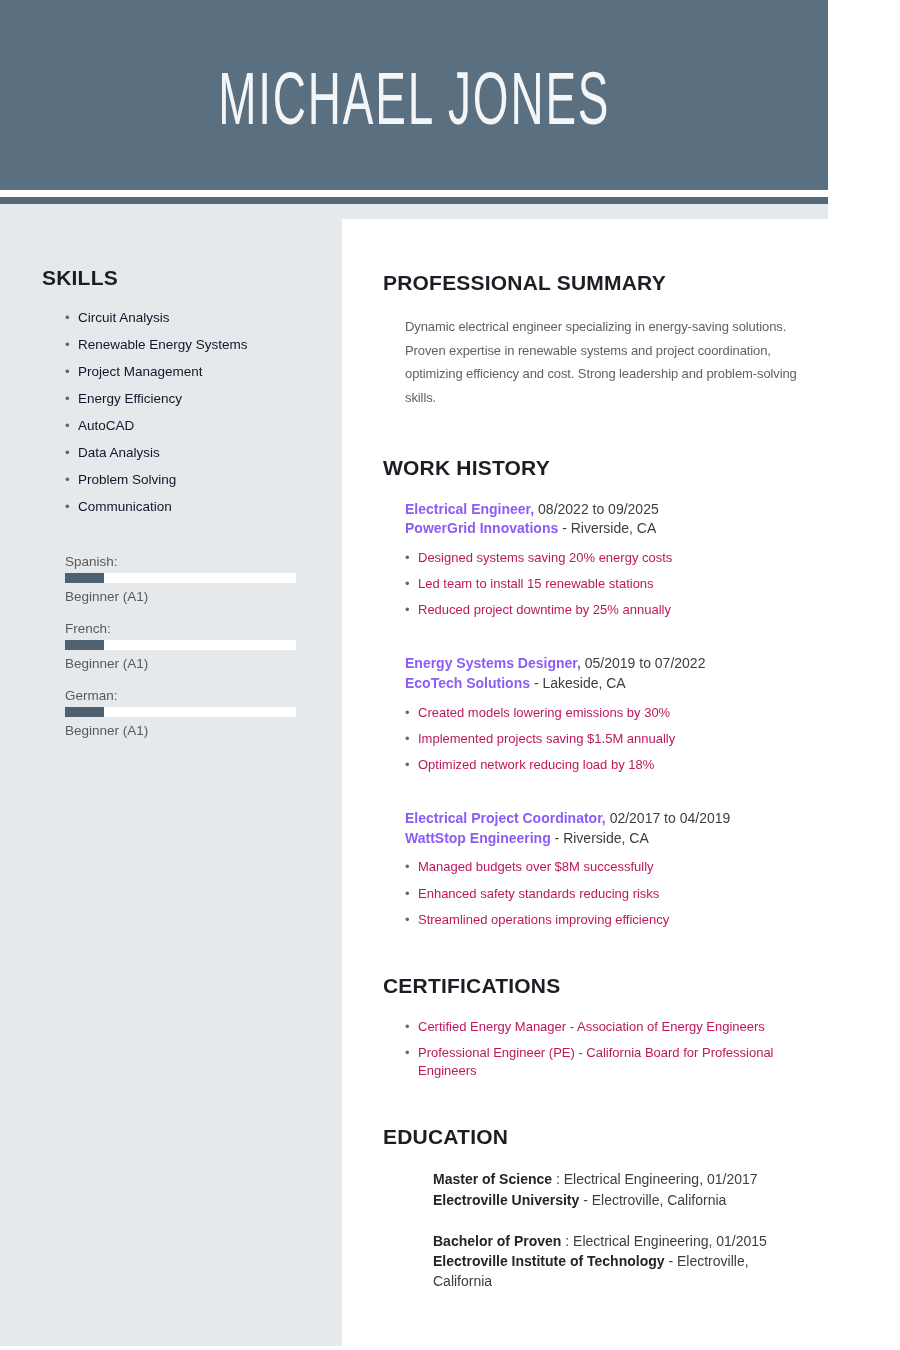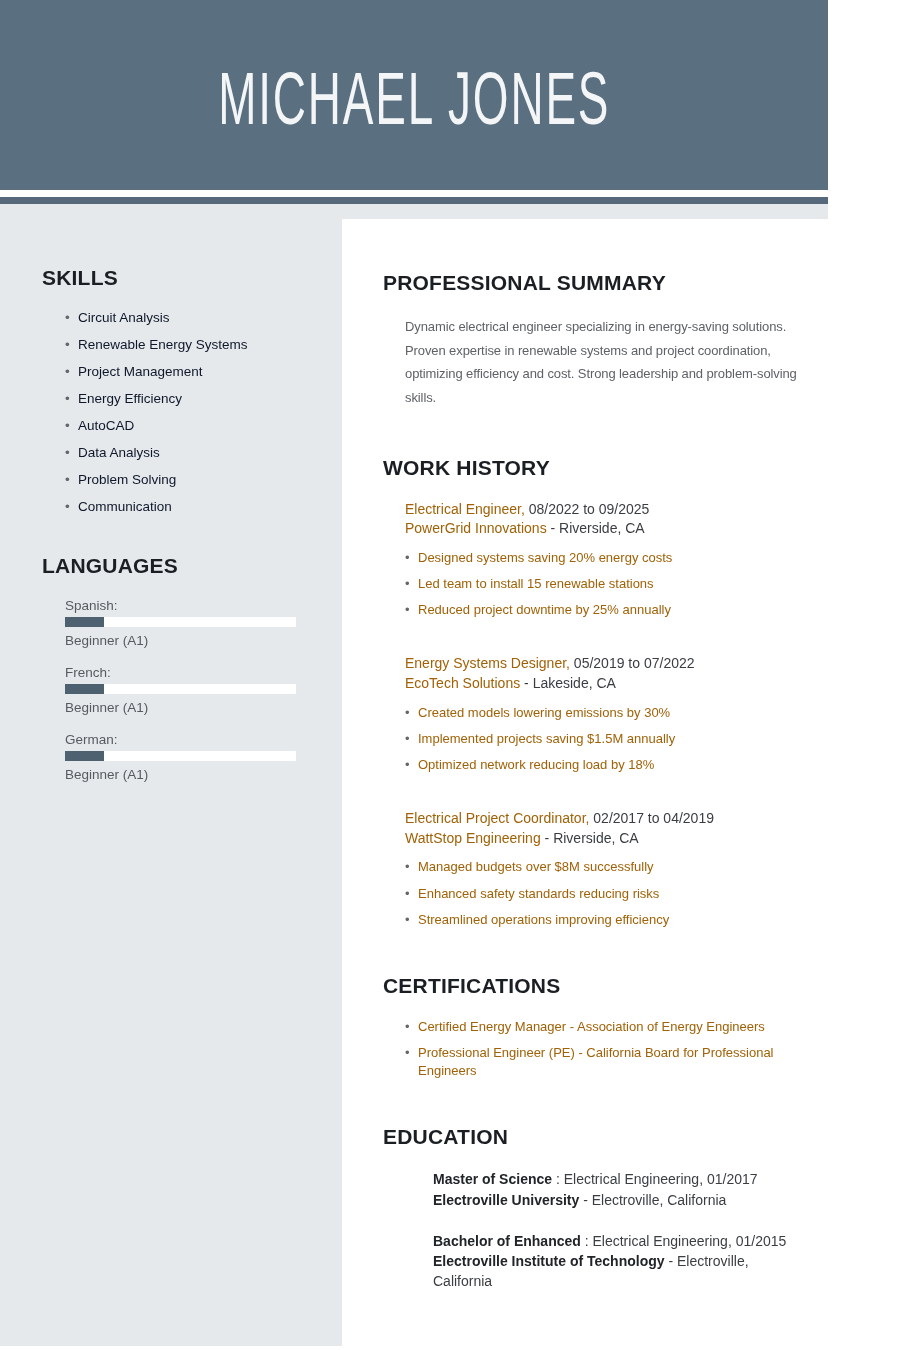--- a/index.html
+++ b/index.html
@@ -62,25 +62,25 @@
   .main-section { margin-bottom:46px; }
   .main-indent { padding-left:22px; }
   .summary-text {
     font-size:13px; line-height:1.82; color:#5e6267;
     max-width:495px; letter-spacing:-0.1px;
   }
 
   .job { margin-bottom:36px; }
   .job:last-child { margin-bottom:0; }
   .job-line { font-size:14px; line-height:1.4; color:#3a3e43; }
-  .job-line .b { font-weight:400; color:#a16207; }
+  .job-line .b { font-weight:700; color:#8b5cf6; }
   ul.bullets { list-style:none; margin-top:10px; }
   ul.bullets li {
     position:relative; padding-left:13px;
-    font-size:13px; color:#a16207; margin-bottom:8.5px; line-height:1.35;
+    font-size:13px; color:#be185d; margin-bottom:8.5px; line-height:1.35;
   }
   ul.bullets li::before {
     content:"•"; position:absolute; left:0; top:0; color:#63676c;
   }
 
   .edu-entry { margin-bottom:21px; }
   .edu-line { font-size:14px; line-height:1.45; color:#3a3e43;margin-left:28px; }
   .edu-line .b { font-weight:700; color:#212428; }
 </style>
 </head>
@@ -107,21 +107,20 @@
           <li>Project Management</li>
           <li>Energy Efficiency</li>
           <li>AutoCAD</li>
           <li>Data Analysis</li>
           <li>Problem Solving</li>
           <li>Communication</li>
         </ul>
       </section>
 
       <section class="side-section">
-        <h2>LANGUAGES</h2>
         <div class="side-indent">
           <div class="lang-group">
             <div class="lang-name">Spanish:</div>
             <div class="bar-track">
               <div class="bar-fill" style="width: 17%;"></div>
             </div>
             <div class="lang-level">Beginner (A1)</div>
           </div>
           <div class="lang-group">
             <div class="lang-name">French:</div>
@@ -222,21 +221,21 @@
               <span>: Electrical Engineering, 01/2017</span>
             </div>
             <div class="edu-line">
               <span class="b">Electroville University</span>
               <span>- Electroville, California</span>
             </div>
           </article>
 
           <article class="edu-entry">
             <div class="edu-line">
-              <span class="b">Bachelor of Enhanced</span>
+              <span class="b">Bachelor of Proven</span>
               <span>: Electrical Engineering, 01/2015</span>
             </div>
             <div class="edu-line">
               <span class="b">Electroville Institute of Technology</span>
               <span>- Electroville, California</span>
             </div>
           </article>
 
         </div>
       </section>

